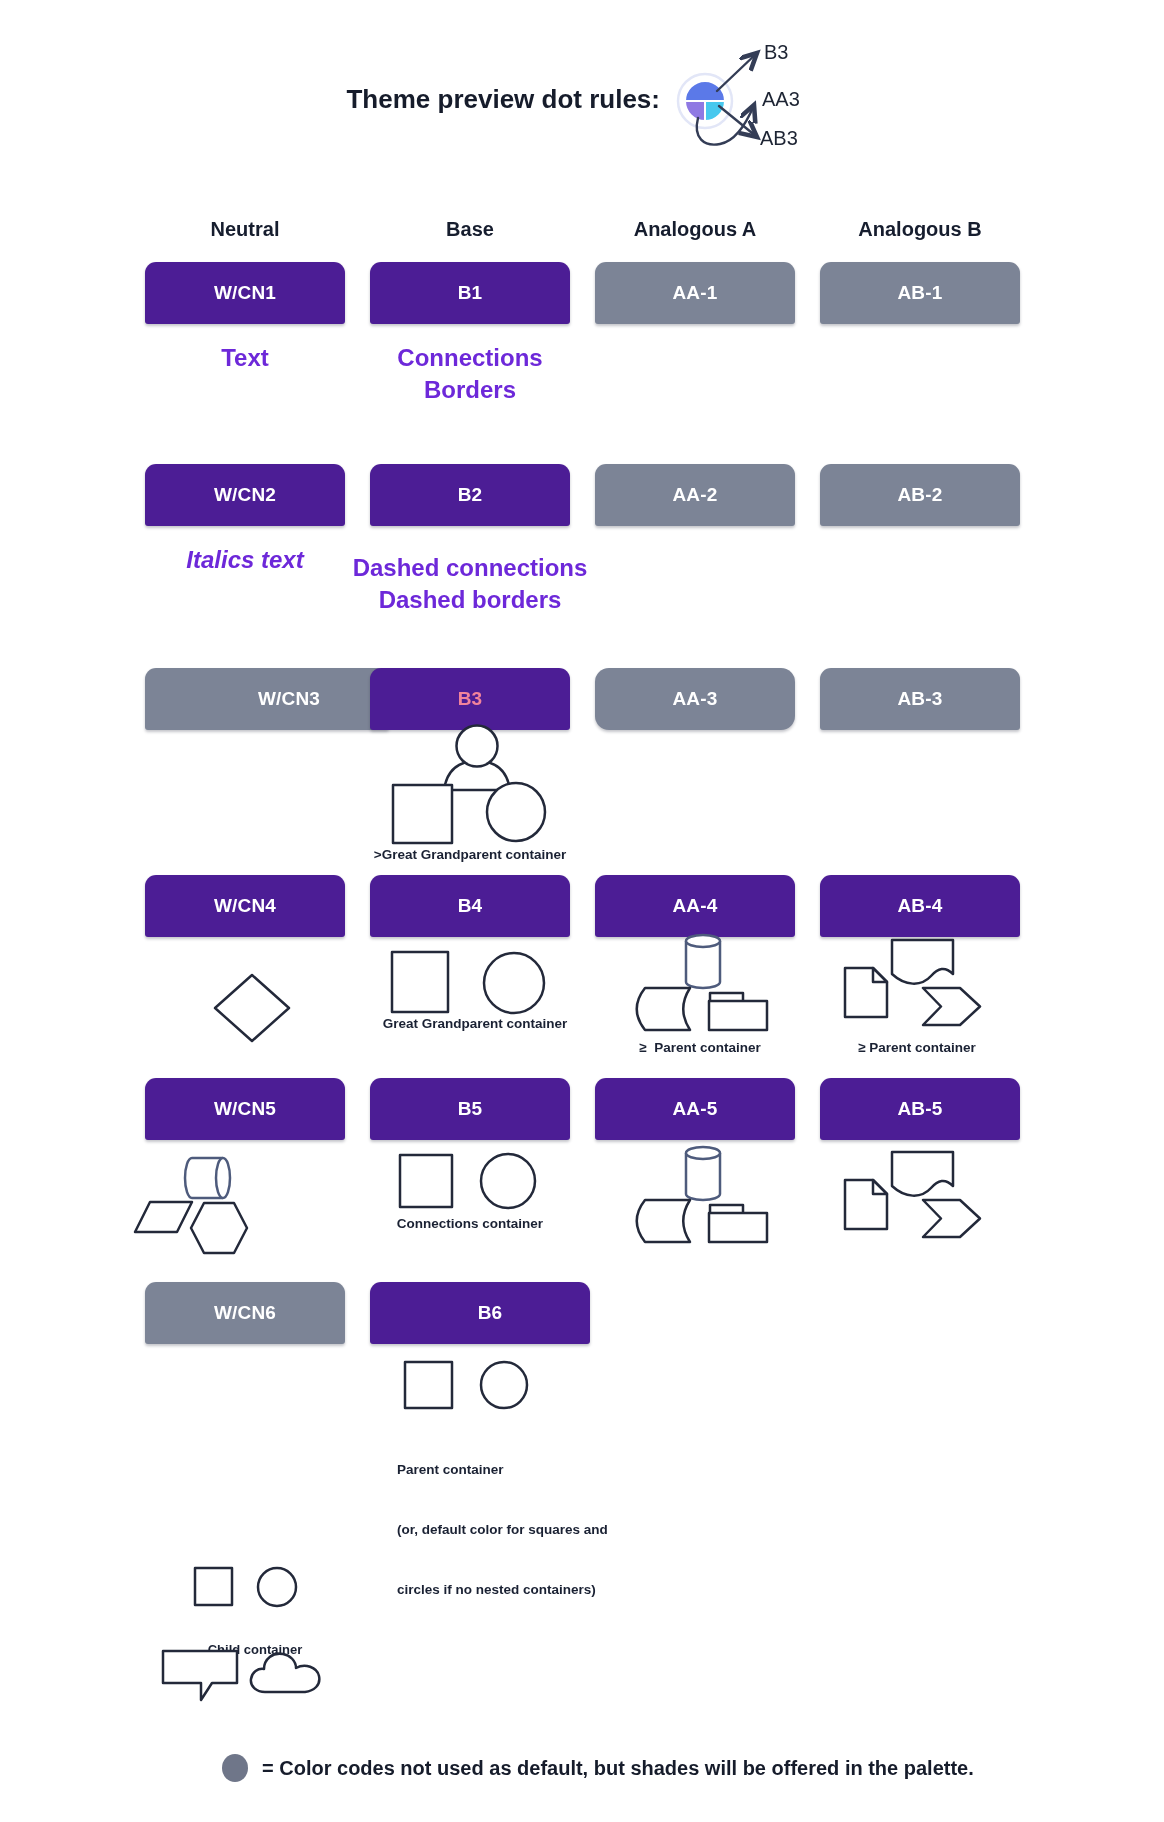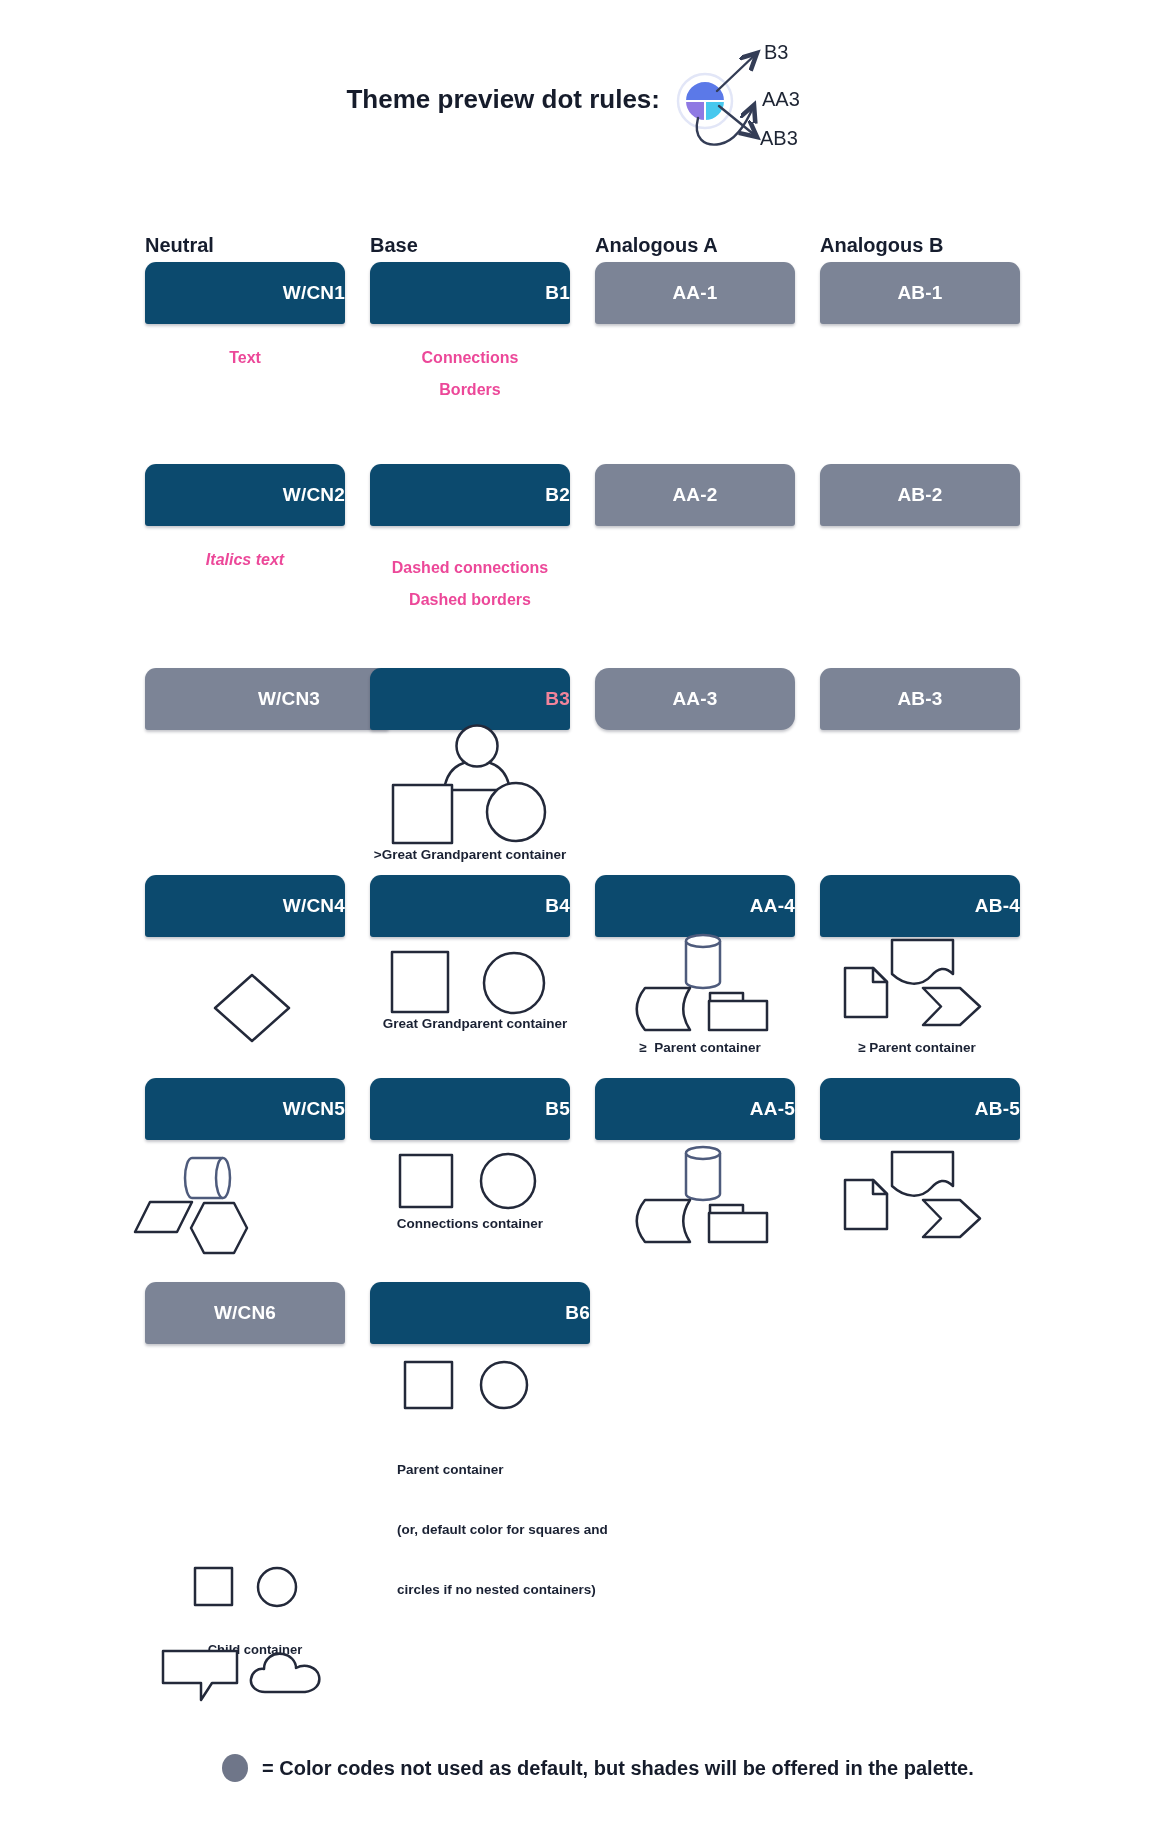--- a/index.html
+++ b/index.html
@@ -1,29 +1,29 @@
 <!DOCTYPE html>
 <html><head>
 <meta charset="utf-8">
 <style>
   html,body{margin:0;padding:0;background:#fff;}
   #page{position:relative;width:1164px;height:1822px;background:#ffffff;
         font-family:"Liberation Sans",sans-serif;color:#1b2231;overflow:hidden;}
   .abs{position:absolute;}
   .title{font-size:26px;font-weight:600;color:#161c2b;text-align:right;}
   .dot-label{font-size:20px;font-weight:400;color:#1d2433;}
-  .col-header{width:200px;font-size:20px;font-weight:700;color:#161d2e;margin-top:16px;}
+  .col-header{width:200px;text-align:center;font-size:20px;font-weight:700;color:#161d2e;}
   .sw{position:absolute;width:200px;height:62px;border-radius:11px 11px 3px 3px;
       display:flex;align-items:center;justify-content:center;
       font-size:19px;font-weight:700;color:#ffffff;letter-spacing:.2px;
       box-shadow:0 2px 3px rgba(18,24,44,.25);}
-  .sw.dark{background:#0c4a6e;justify-content:flex-end;}
+  .sw.dark{background:#4c1d95;}
   .sw.gray{background:#7c8496;}
   .sw .pink{color:#f2849b;}
-  .note{font-size:16px;font-weight:700;color:#ec4899;text-align:center;line-height:32px;}
+  .note{font-size:24px;font-weight:700;color:#6d28d9;text-align:center;line-height:32px;}
   .note.italic{font-style:italic;}
   .shape-label{font-size:13.5px;font-weight:700;color:#1a2133;text-align:center;white-space:pre;}
   .shape-label.left{text-align:left;line-height:20px;margin-left:25px;}
   .legend-dot{width:26px;height:28px;border-radius:50%;background:#6f7689;}
   .legend-text{font-size:20px;font-weight:700;color:#161c2b;white-space:pre;}
   svg{position:absolute;overflow:visible;}
   .shape{fill:#ffffff;stroke:#23293a;stroke-width:2.5;stroke-linejoin:round;}
   .cyl{fill:#ffffff;stroke:#4e5b7c;stroke-width:2.5;stroke-linejoin:round;}
   .arrow{fill:none;stroke:#343d56;stroke-width:2.4;stroke-linecap:round;}
 </style>

